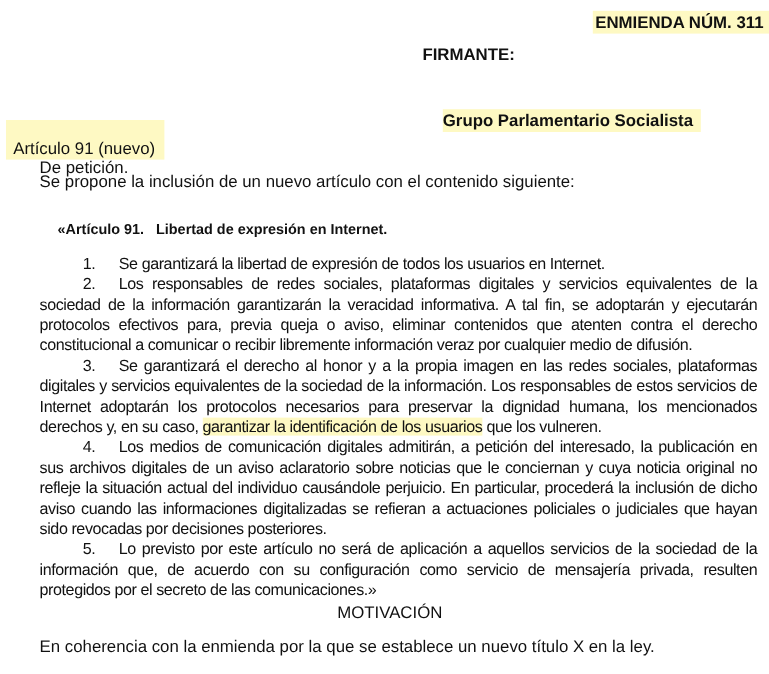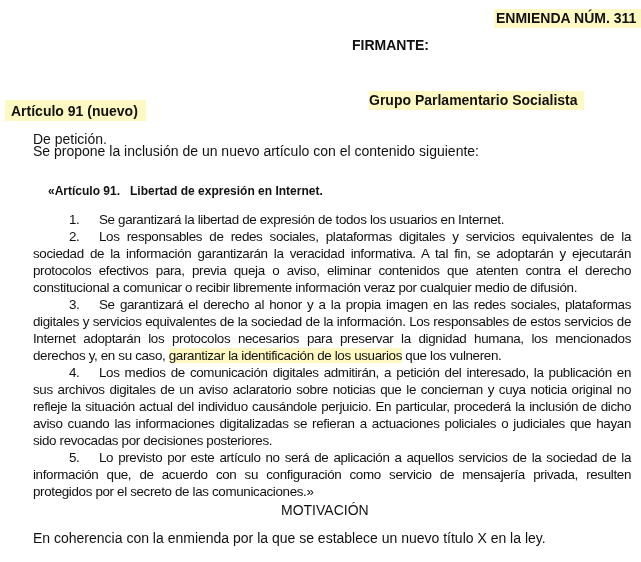--- a/index.html
+++ b/index.html
@@ -21,21 +21,21 @@
 </style>
 </head>
 <body>
 
 <div class="abs bold hl" style="left:494px; top:9px; font-size:14px; padding:1px 6px 2px 2px;">ENMIENDA NÚM. 311</div>
 
 <div class="abs bold" style="left:352px; top:37px; font-size:14px;text-align:center;">FIRMANTE:</div>
 
 <div class="abs bold hl" style="left:369px; top:63px; font-size:14px; padding:1px 6px 2px 0;margin-top:28px;">Grupo Parlamentario Socialista</div>
 
-<div class="abs hl" style="left:5px; top:100px; font-size:14px; padding:3px 8px 2px 6px;font-weight:bold;">Artículo 91 (nuevo)</div>
+<div class="abs hl" style="left:5px; top:100px; font-size:14px; padding:15px 8px 2px 6px;">Artículo 91 (nuevo)</div>
 
 <div class="abs" style="left:33px; top:131px; font-size:14px;">De petición.</div>
 
 <div class="abs" style="left:33px; top:143px; font-size:14px;">Se propone la inclusión de un nuevo artículo con el contenido siguiente:</div>
 
 <div class="abs bold" style="left:48px; top:184px; font-size:12px; white-space:pre;">«Artículo 91.   Libertad de expresión en Internet.</div>
 
 <div class="para" style="top:211px;">
   <p><span class="num">1.</span><span>Se garantizará la libertad de expresión de todos los usuarios en Internet.</span></p>
   <p><span class="num">2.</span><span>Los responsables de redes sociales, plataformas digitales y servicios equivalentes de la sociedad de la información garantizarán la veracidad informativa. A tal fin, se adoptarán y ejecutarán protocolos efectivos para, previa queja o aviso, eliminar contenidos que atenten contra el derecho constitucional a comunicar o recibir libremente información veraz por cualquier medio de difusión.</span></p>

